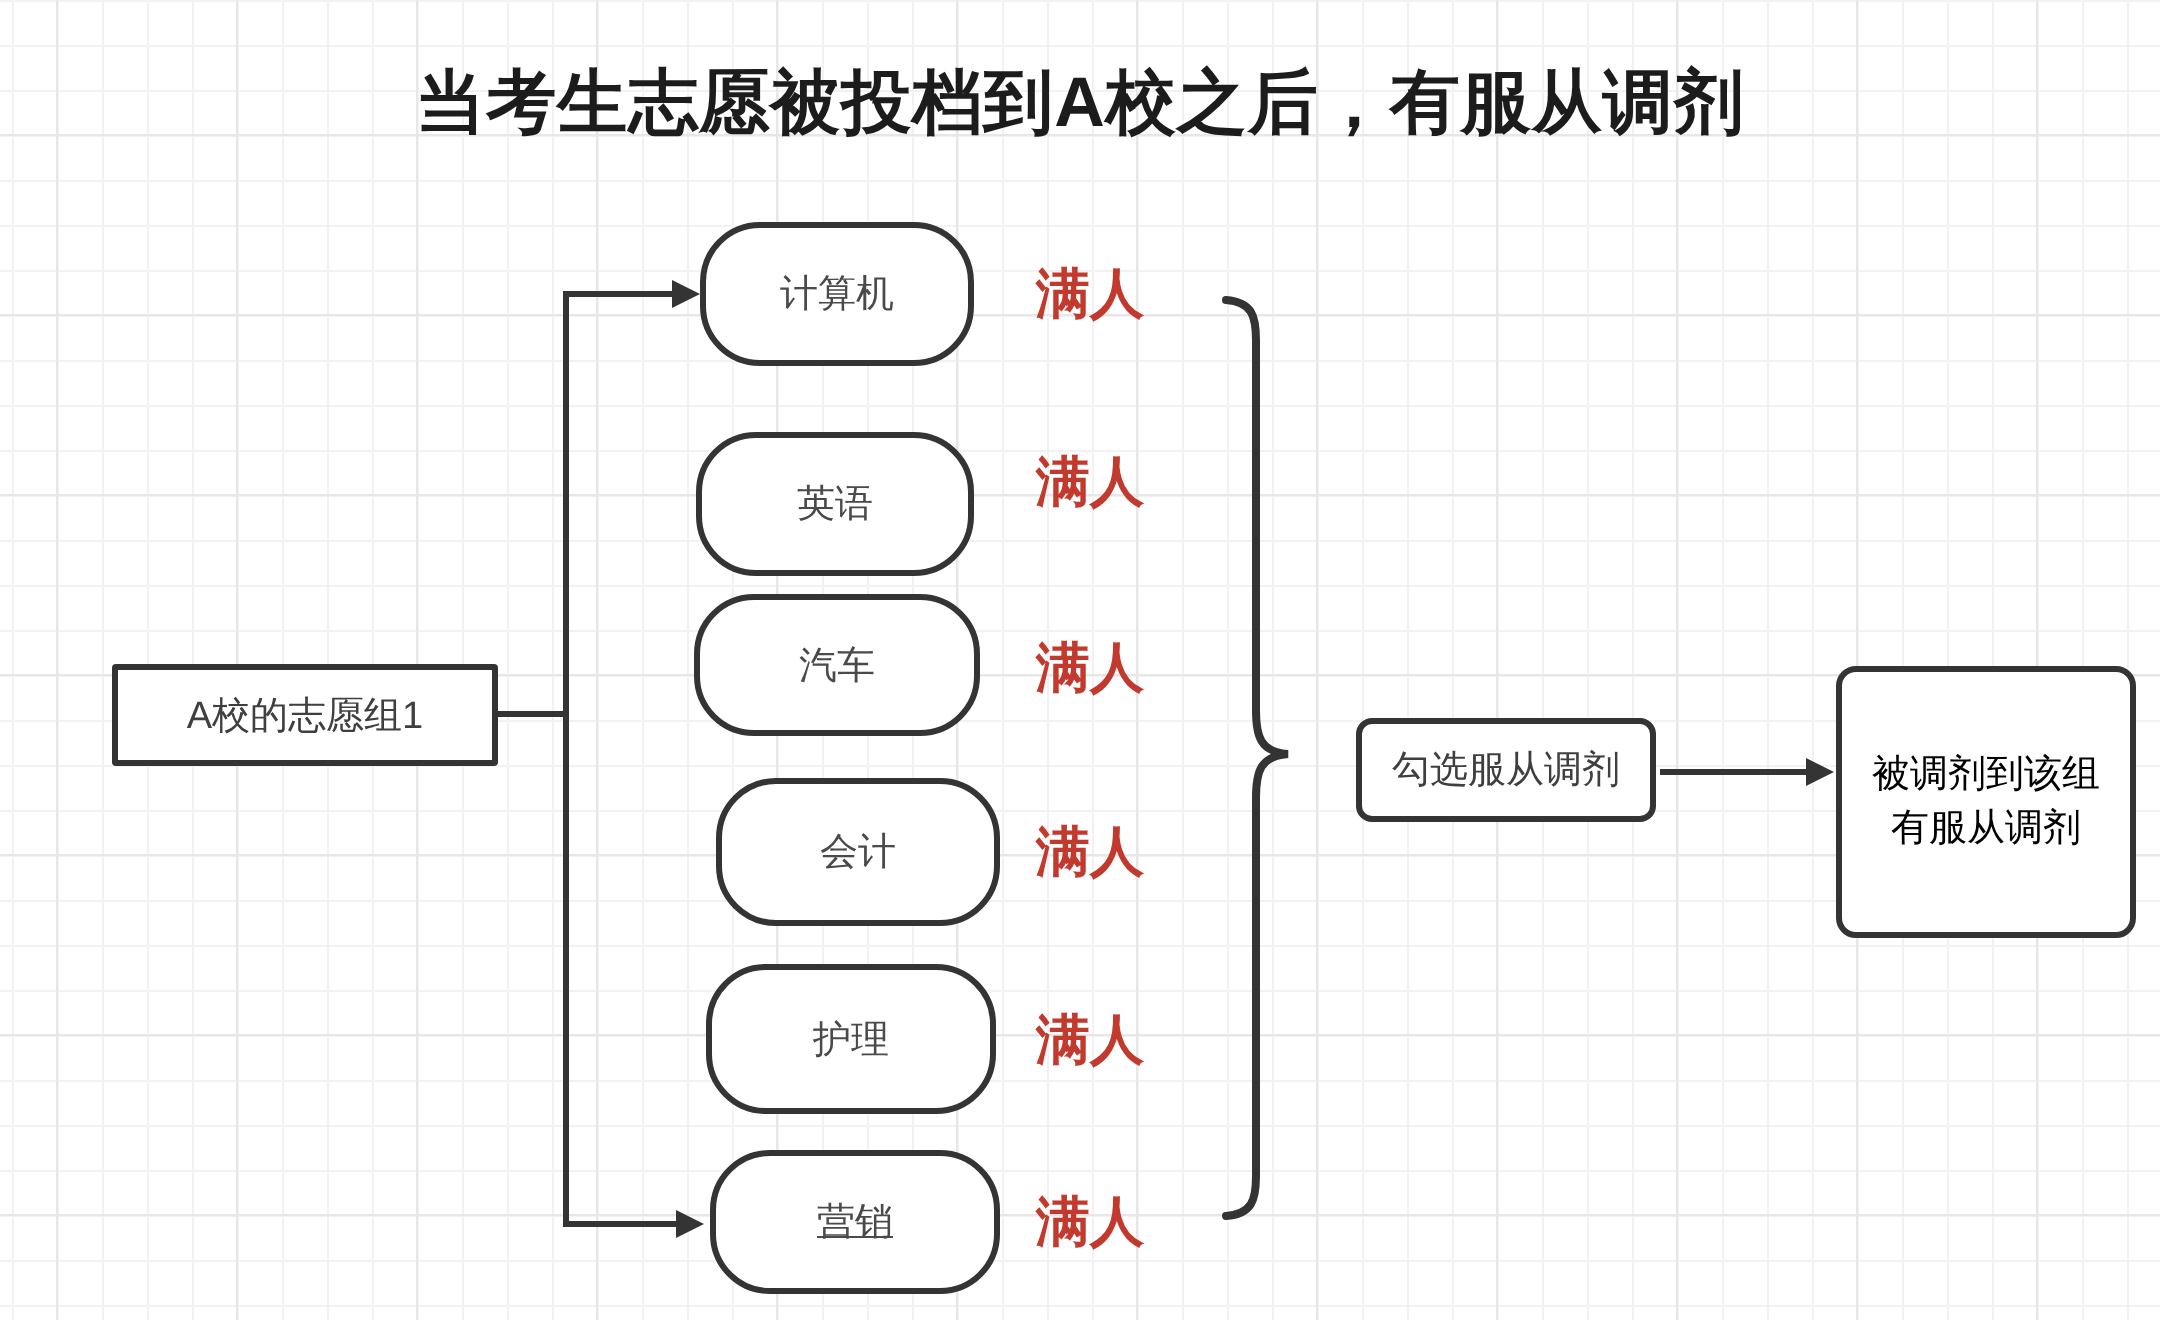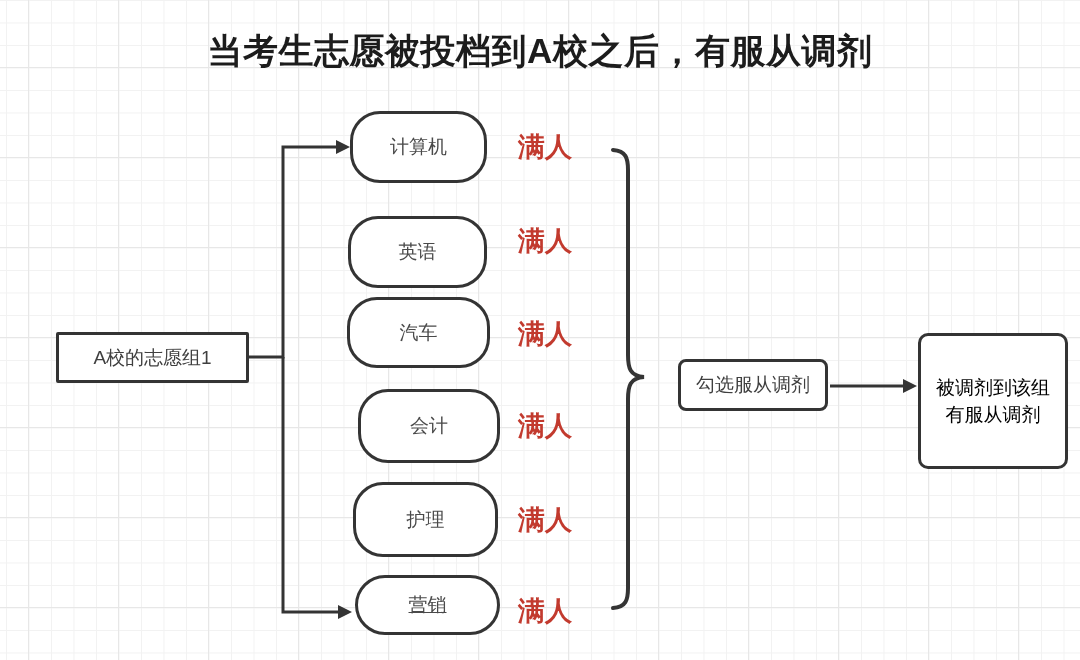--- a/index.html
+++ b/index.html
@@ -35,21 +35,21 @@
   .group-box{
     left:20px;top:332px;width:193px;height:51px;
     border-radius:2px;color:#3f3f3f;margin-left:36px;
   }
   .major{border-radius:30px;}
   .m0{left:350px;top:111px;width:137px;height:72px;}
   .m1{left:348px;top:205px;width:139px;height:72px;margin-top:11px;}
   .m2{left:347px;top:297px;width:143px;height:71px;}
   .m3{left:358px;top:389px;width:142px;height:74px;}
   .m4{left:353px;top:482px;width:145px;height:75px;}
-  .m5{left:355px;top:575px;width:145px;height:60px;text-decoration:underline;}
+  .m5{left:355px;top:575px;width:145px;height:72px;text-decoration:underline;}
   .status{
     position:absolute;left:518px;width:80px;height:34px;
     font-size:27px;font-weight:bold;color:#c23a2e;
     line-height:34px;text-align:left;
   }
   .s0{top:130px;}
   .s1{top:224px;}
   .s2{top:317px;}
   .s3{top:409px;}
   .s4{top:503px;}

